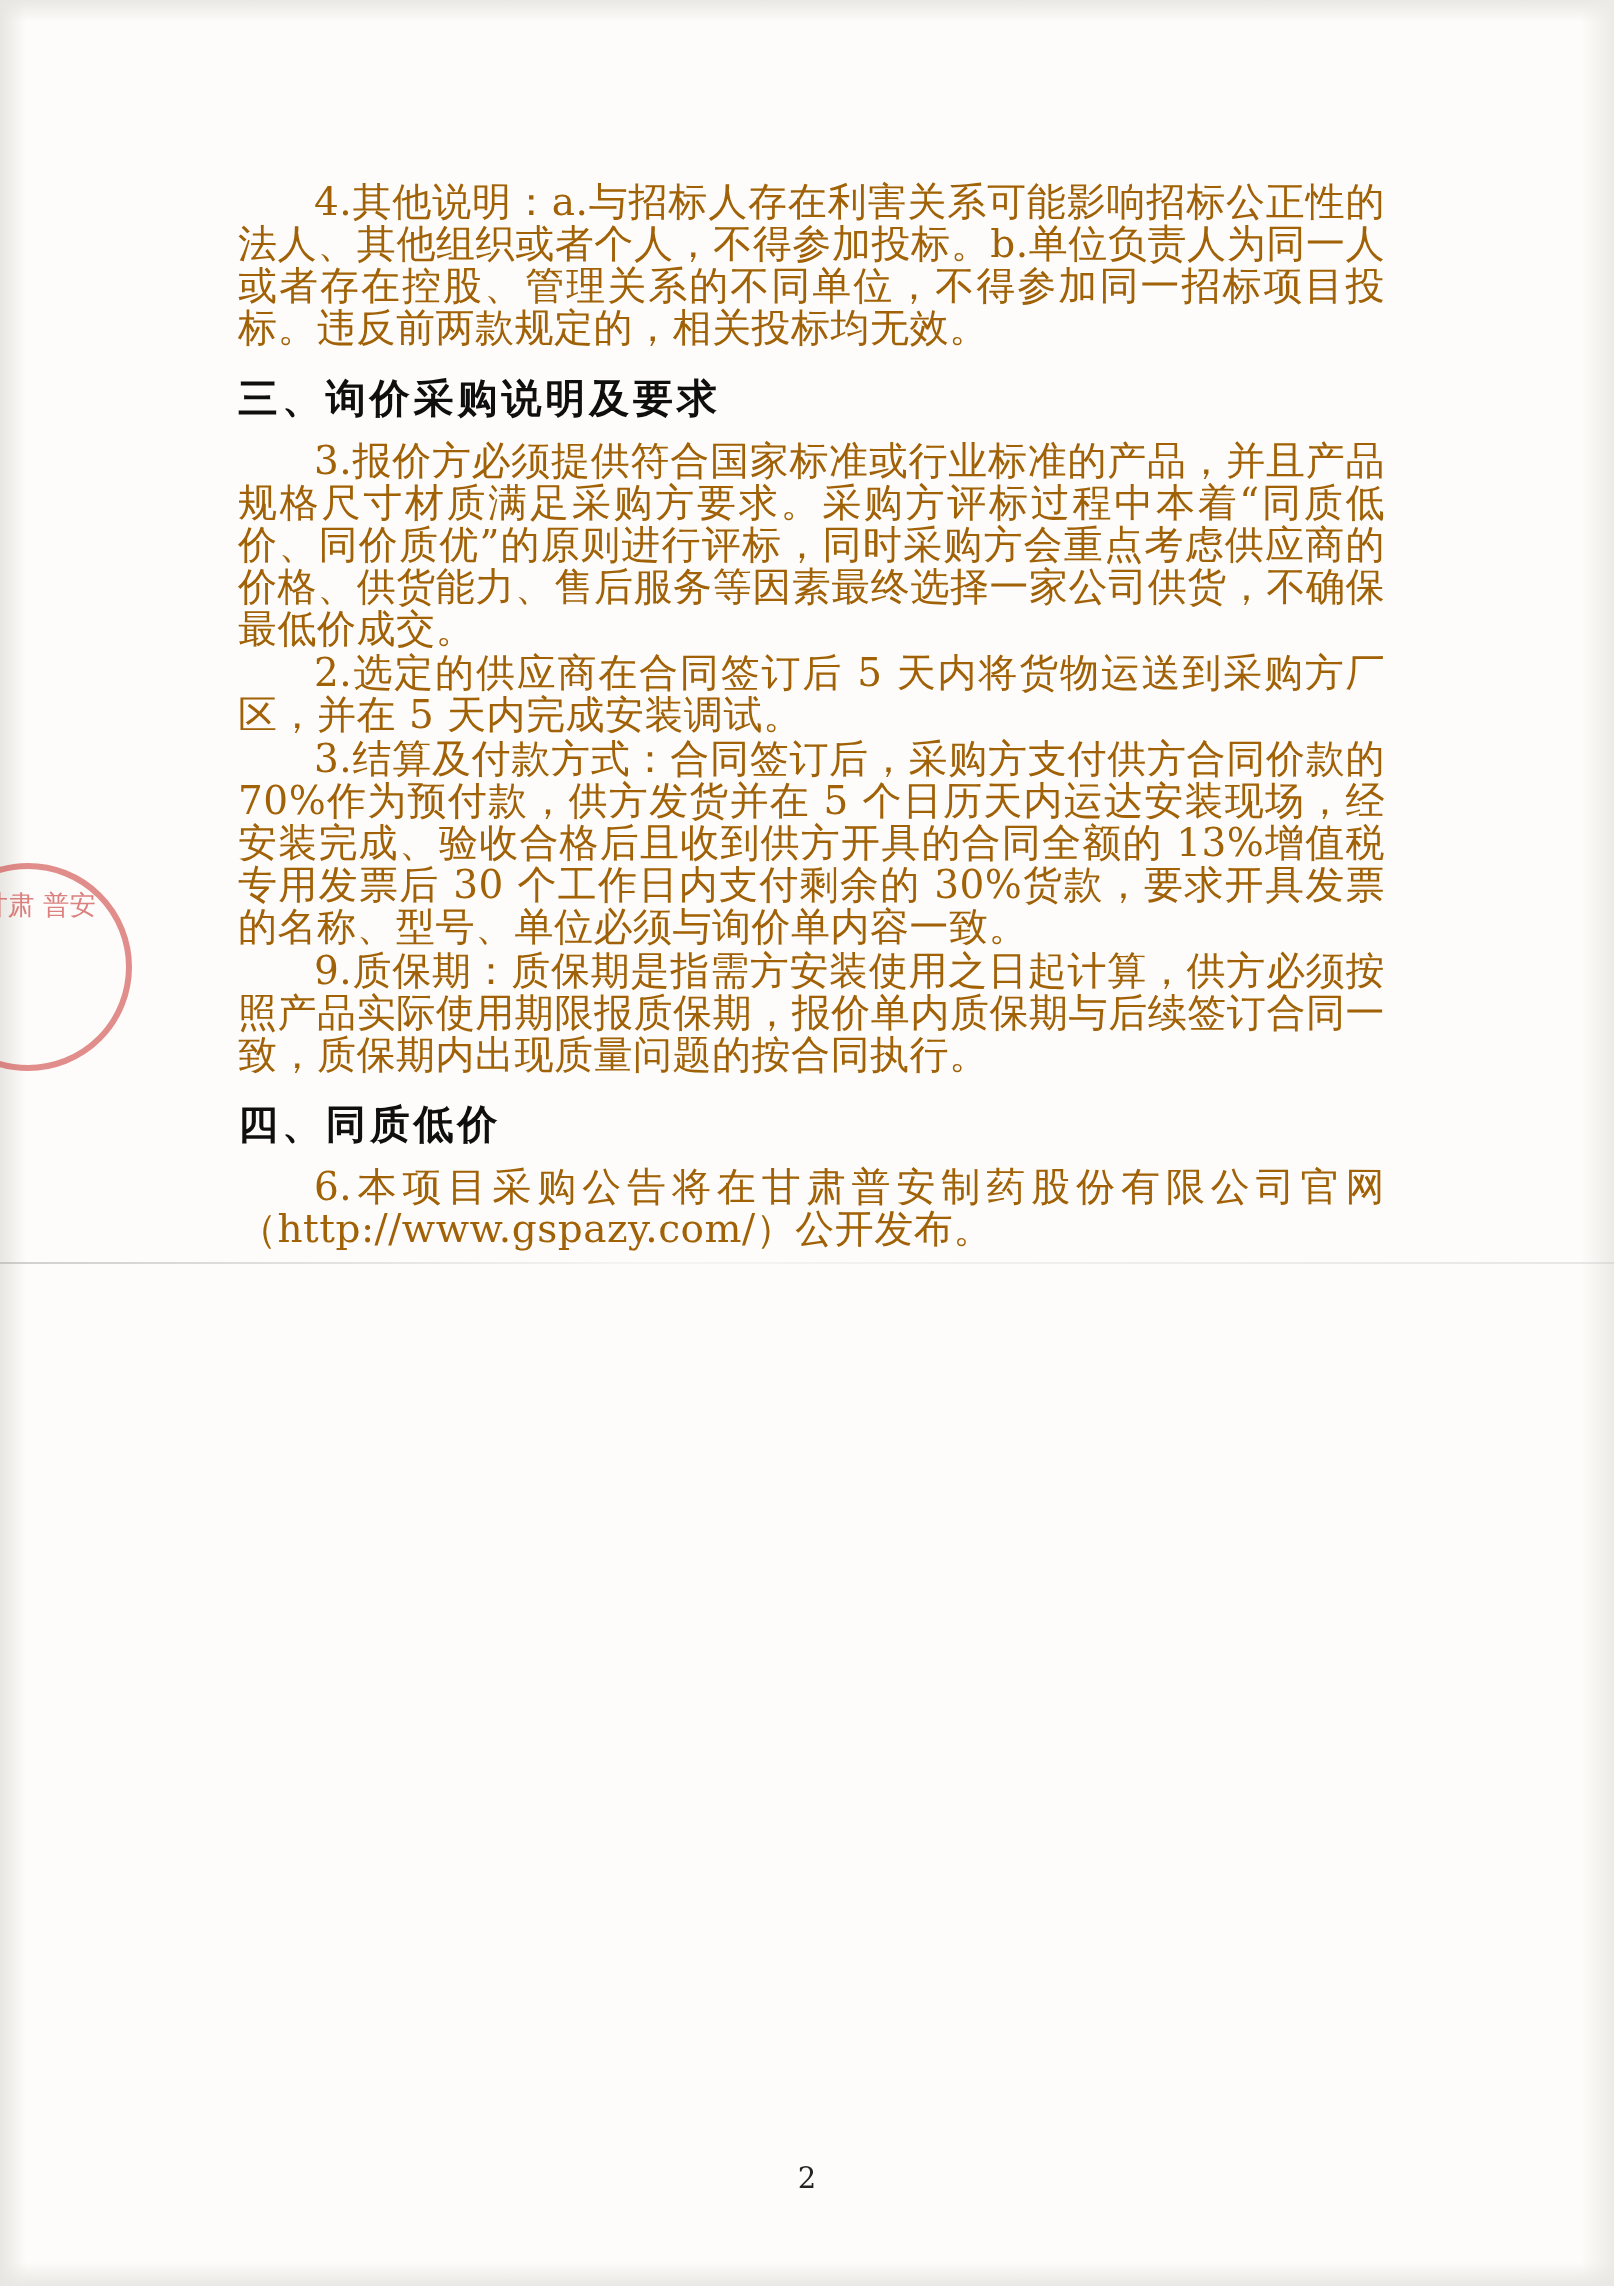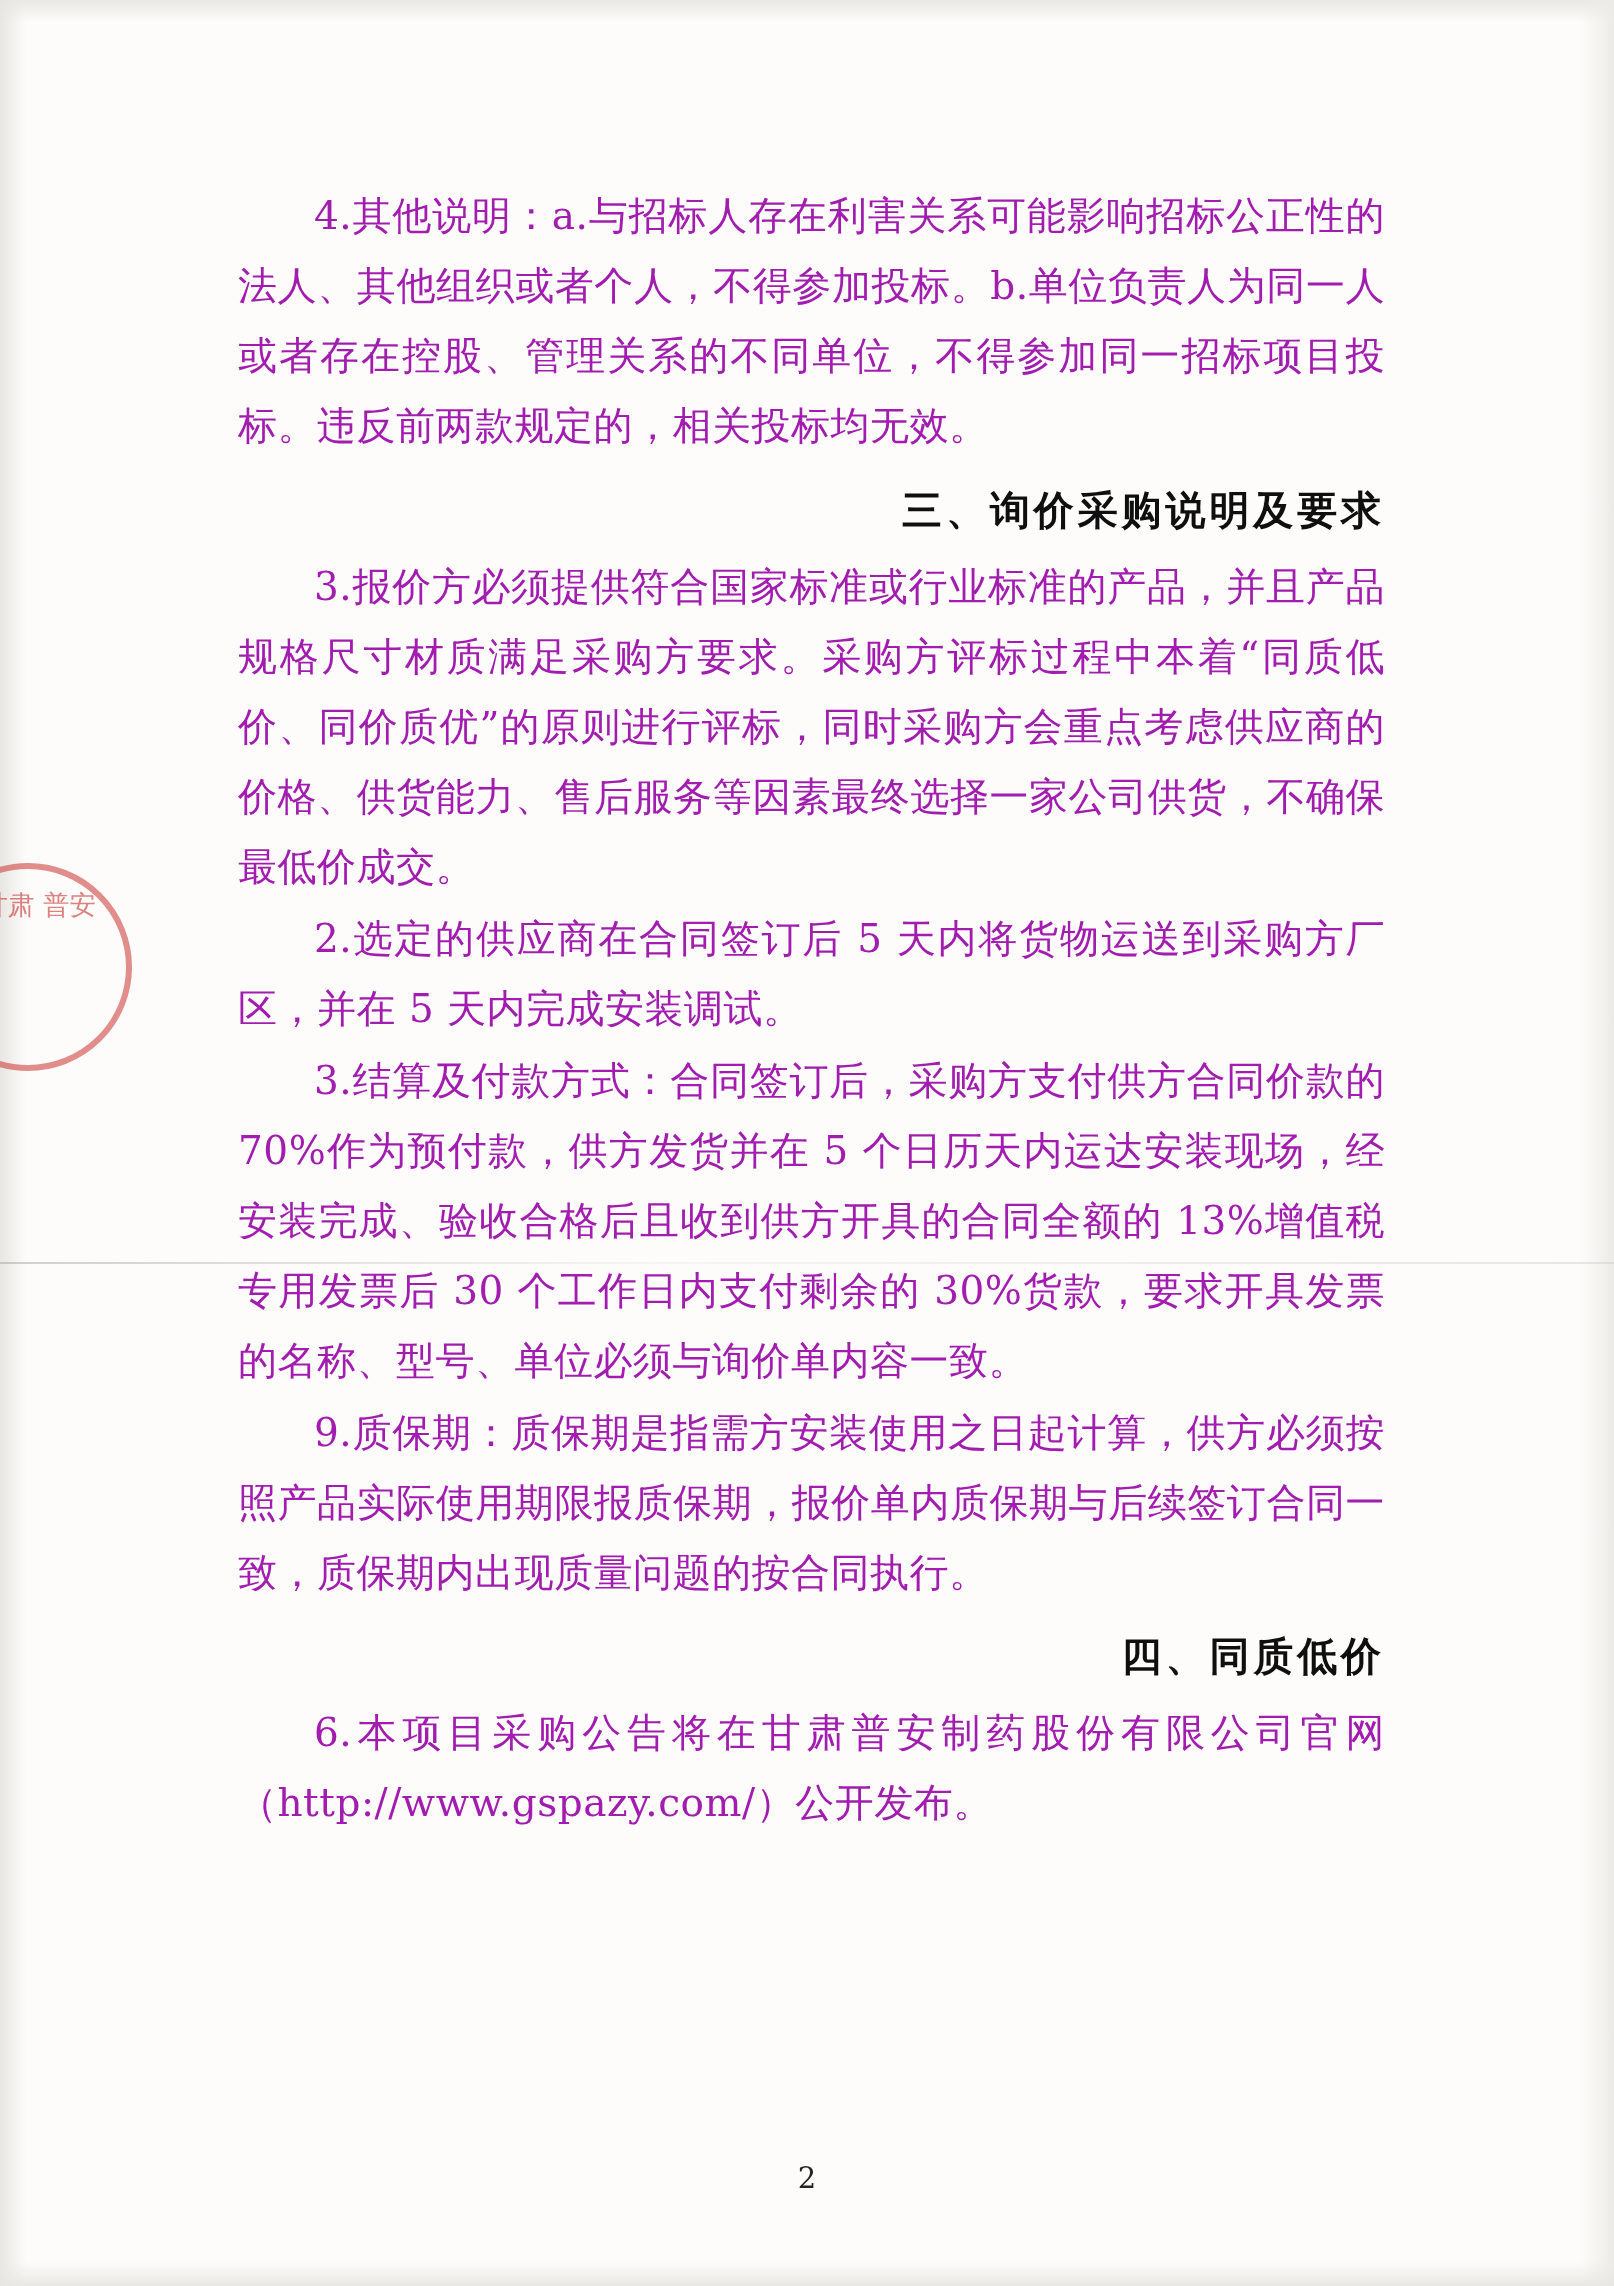--- a/index.html
+++ b/index.html
@@ -90,38 +90,37 @@
   #content {
     position: absolute;
     left: 238px;
     top: 181px;
     width: 1147px;
   }
 
   p.para {
     margin: 0 0 2px 0;
     font-size: 39px;
-    line-height: 70px;
+    line-height: 42px;
     letter-spacing: 0.5px;
     text-align: justify;
     text-indent: 76px;
-    color: #a21caf;
+    color: #a16207;
     font-family: "DejaVu Serif", "Liberation Serif", serif;
   }
 
   h2.heading {
     margin: 13.7px 0 5.9px 0;
     font-size: 40px;
     line-height: 71px;
     font-weight: bold;
     letter-spacing: 3.9px;
     text-indent: 0;
     color: #0f0f0f;
     font-family: "DejaVu Sans", "Liberation Sans", sans-serif;
-    text-align: right;
   }
 
   .page-number {
     position: absolute;
     left: 0;
     right: 0;
     top: 2161px;
     text-align: center;
     font-size: 29px;
     color: #242424;

